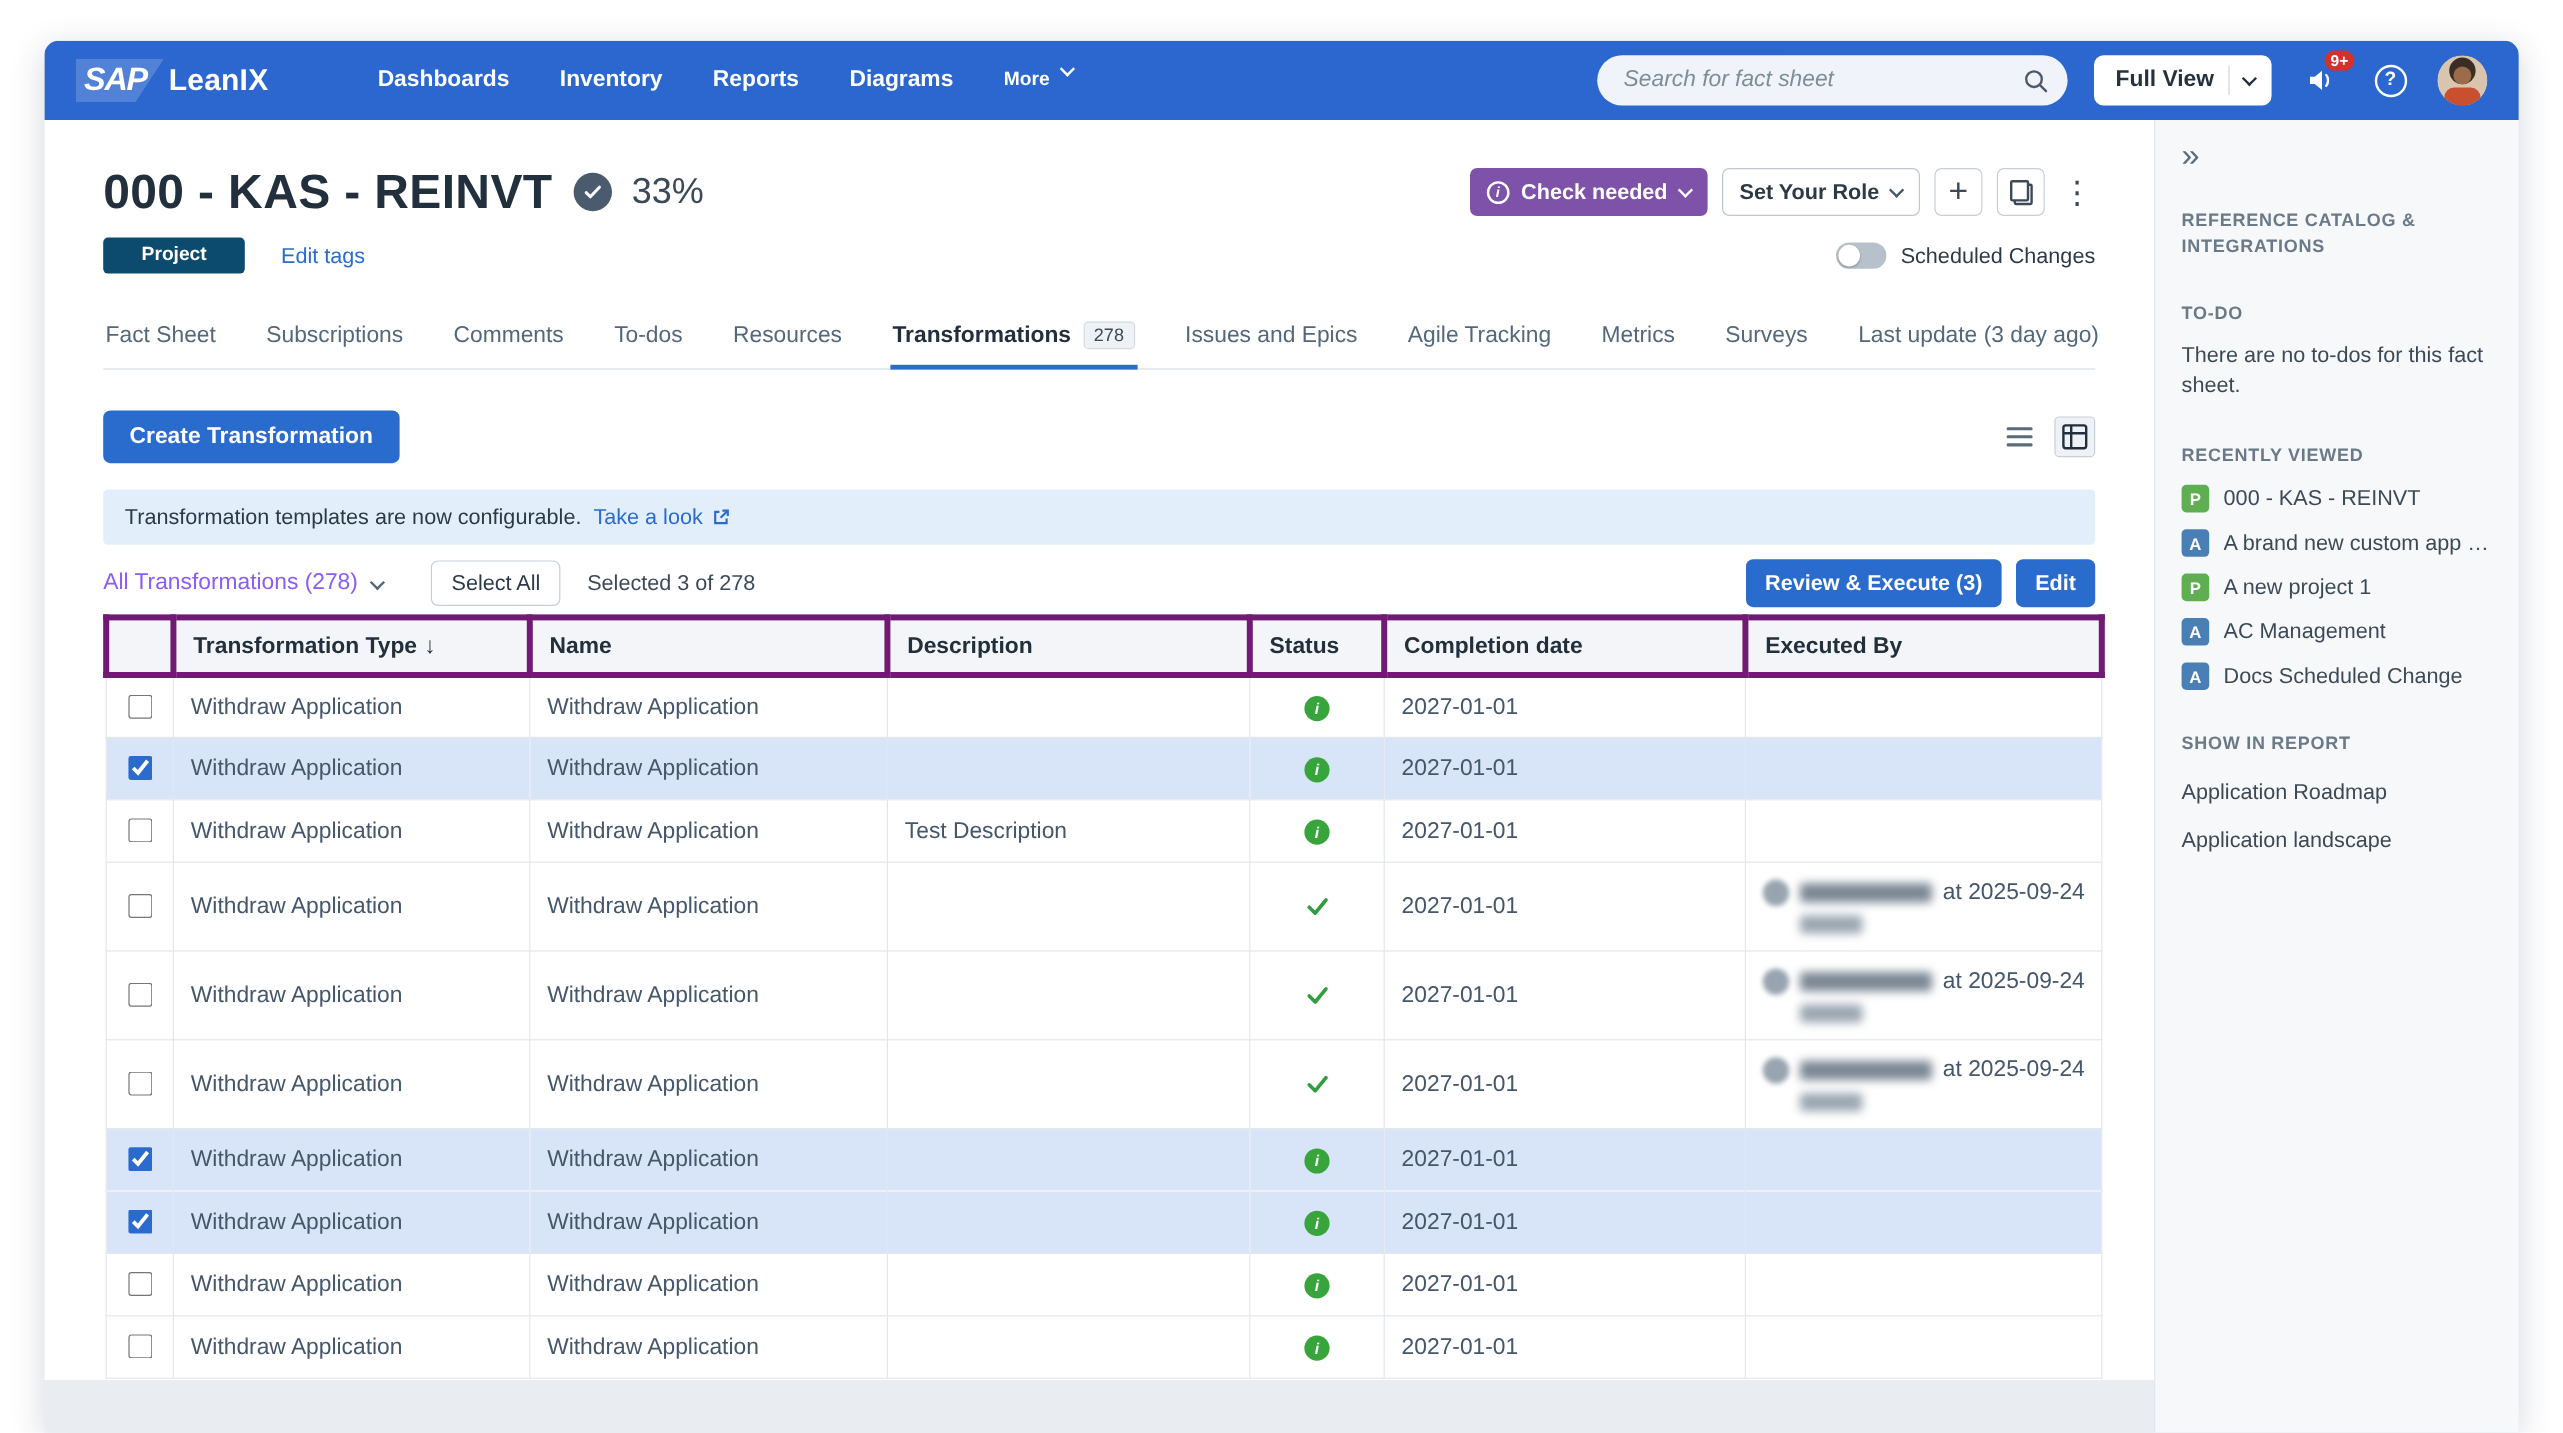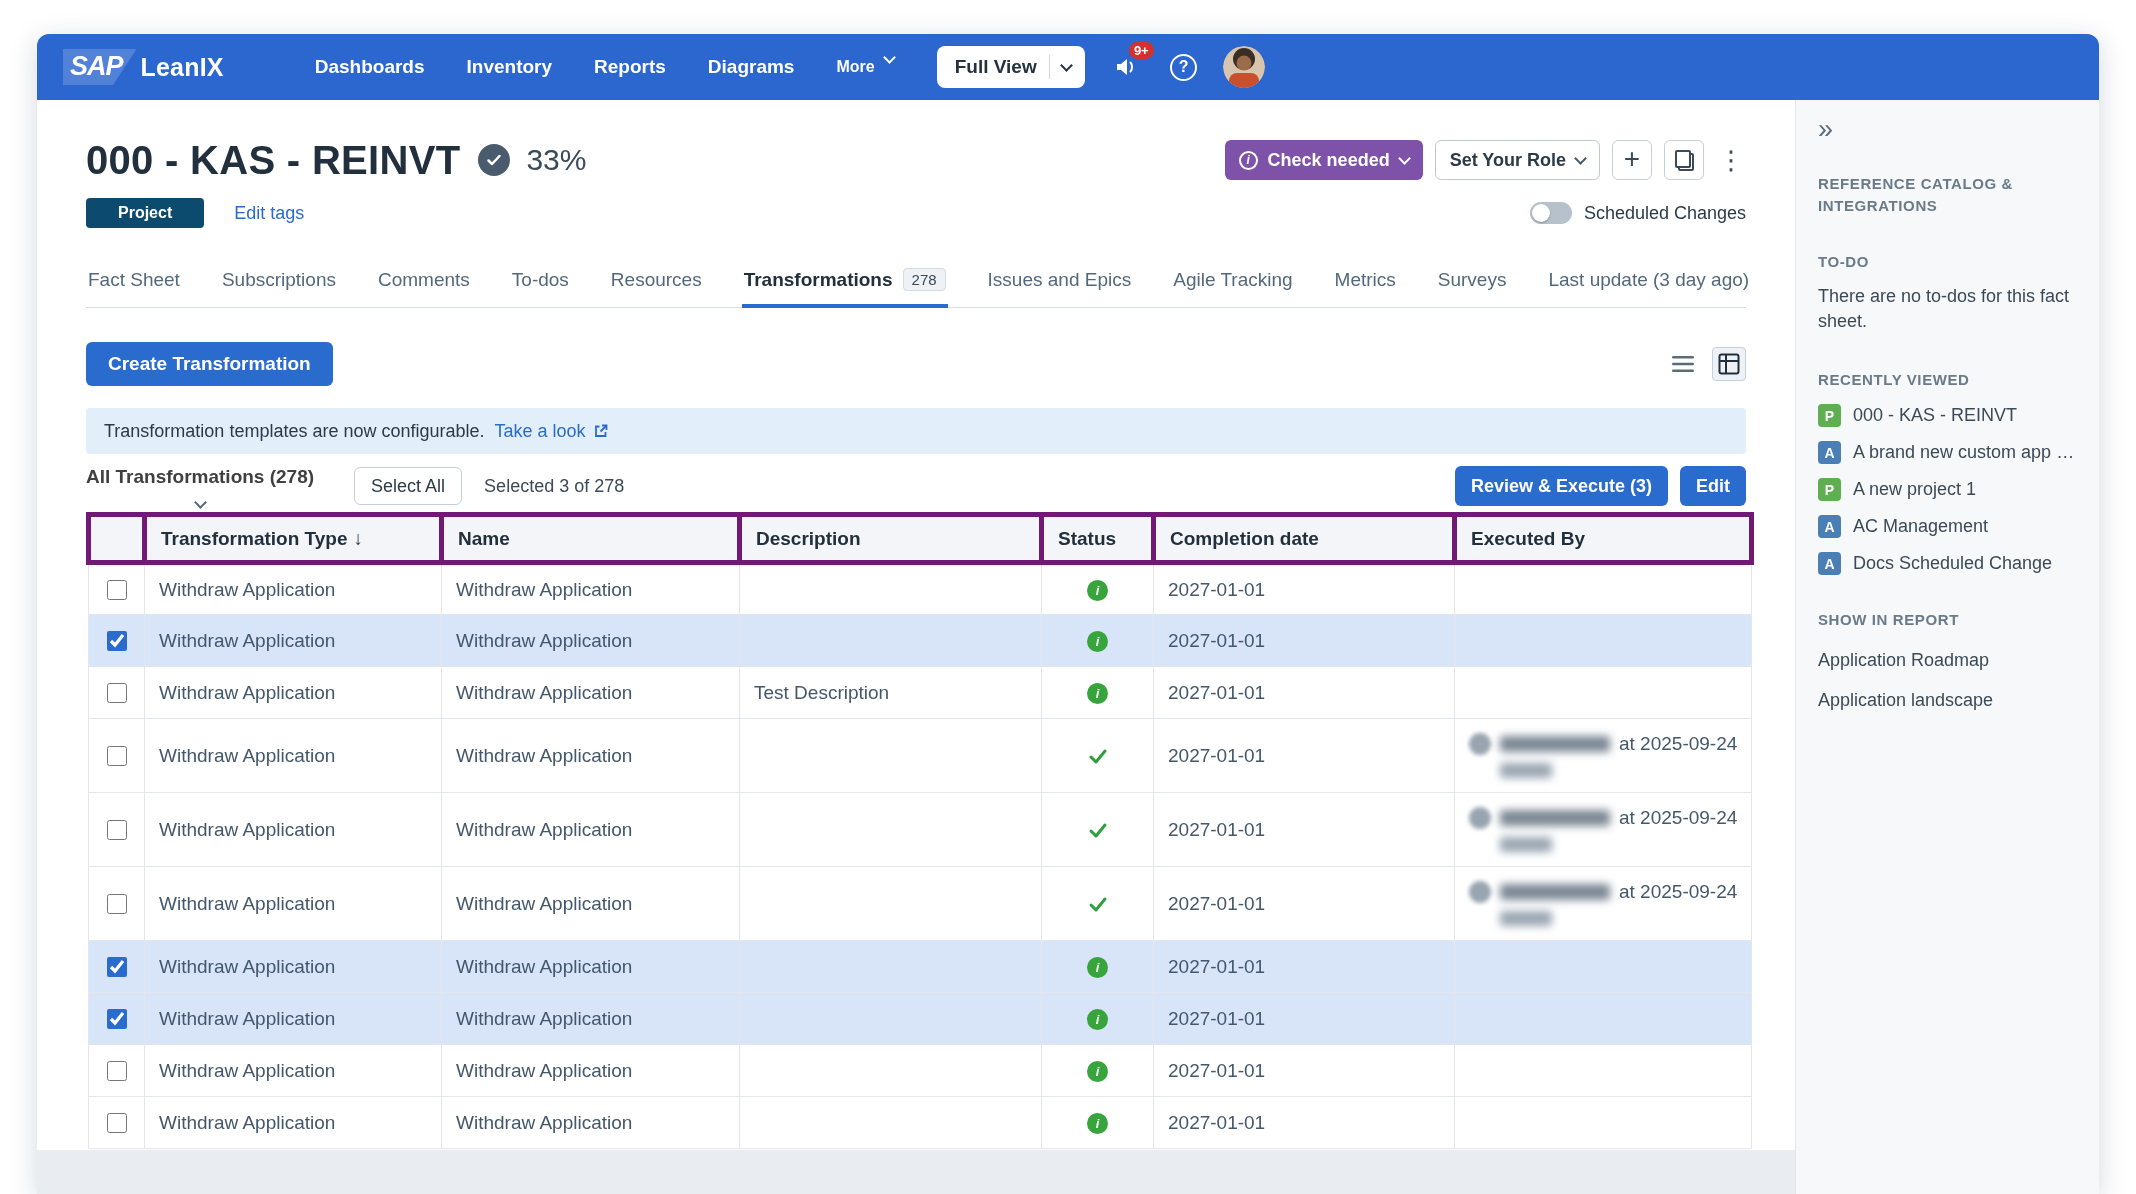--- a/index.html
+++ b/index.html
@@ -94,21 +94,21 @@
   .btn-blue.sm{height:40px;font-size:18px;padding:0 16px;}
   .view-toggles{display:flex;align-items:center;gap:12px;}
   .view-btn{width:34px;height:34px;display:flex;align-items:center;justify-content:center;cursor:pointer;border-radius:4px;color:#5b6b7a;}
   .view-btn.active{color:#22303d;border:1px solid #c7cfd7;background:#eef2f7;}
 
   .banner{margin-top:22px;background:#e2effb;border-radius:4px;height:46px;display:flex;align-items:center;padding:0 18px;
     font-size:18px;color:#2c3a47;gap:6px;}
   .banner-link{color:#2a6bce;display:flex;align-items:center;gap:7px;margin-left:4px;cursor:pointer;}
 
   .filter-row{margin-top:12px;display:flex;align-items:center;height:40px;}
-  .filter-dd{display:flex;align-items:center;gap:12px;font-size:19px;font-weight:700;color:#404040;cursor:pointer;flex-direction:column;}
+  .filter-dd{display:flex;align-items:center;gap:12px;font-size:19px;font-weight:400;color:#8b5cf6;cursor:pointer;}
   .filter-dd .chev{color:#54687c;margin-top:-2px;}
   .btn-light{margin-left:40px;background:#fff;border:1px solid #c7cfd7;border-radius:6px;height:38px;padding:0 16px;
     font-size:18px;color:#2c3a47;cursor:pointer;font-family:inherit;}
   .selected-text{margin-left:22px;font-size:18px;color:#3c4a57;}
   .filter-actions{margin-left:auto;display:flex;gap:12px;}
 
   .tx-table{margin-top:6px;width:100%;border-collapse:collapse;table-layout:fixed;}
   .tx-table th{background:#f3f5f8;border:5px solid #701a75;height:48px;text-align:left;padding:0 14px;
     font-size:19px;color:#22303d;font-weight:700;white-space:nowrap;overflow:hidden;}
   .sort-arrow{margin-left:6px;font-weight:400;color:#2c3a47;}
@@ -160,20 +160,27 @@
     <a class="nav-link">Dashboards</a>
         <a class="nav-link">Inventory</a>
         <a class="nav-link">Reports</a>
         <a class="nav-link">Diagrams</a>
       </nav>
     <div class="nav-more">
       <span>More</span>
       <span class="chev"></span>
     </div>
 
+    <div class="search">
+      <input placeholder="Search for fact sheet" style="">
+      <svg width="21" height="21" viewBox="0 0 21 21">
+        <circle cx="9" cy="9" r="6.5" stroke="#4a5a6a" stroke-width="2" fill="none"></circle>
+        <line x1="14" y1="14" x2="19" y2="19" stroke="#4a5a6a" stroke-width="2" stroke-linecap="round"></line>
+      </svg>
+    </div>
 
     <button class="fullview">
       <span>Full View</span>
       <span class="sep"></span>
       <span class="chev"></span>
     </button>
 
     <div class="nav-iconbtn">
       <svg width="26" height="24" viewBox="0 0 24 24">
         <path d="M3 9v6h4l6 5V4L7 9H3z" fill="#ffffff"></path>

